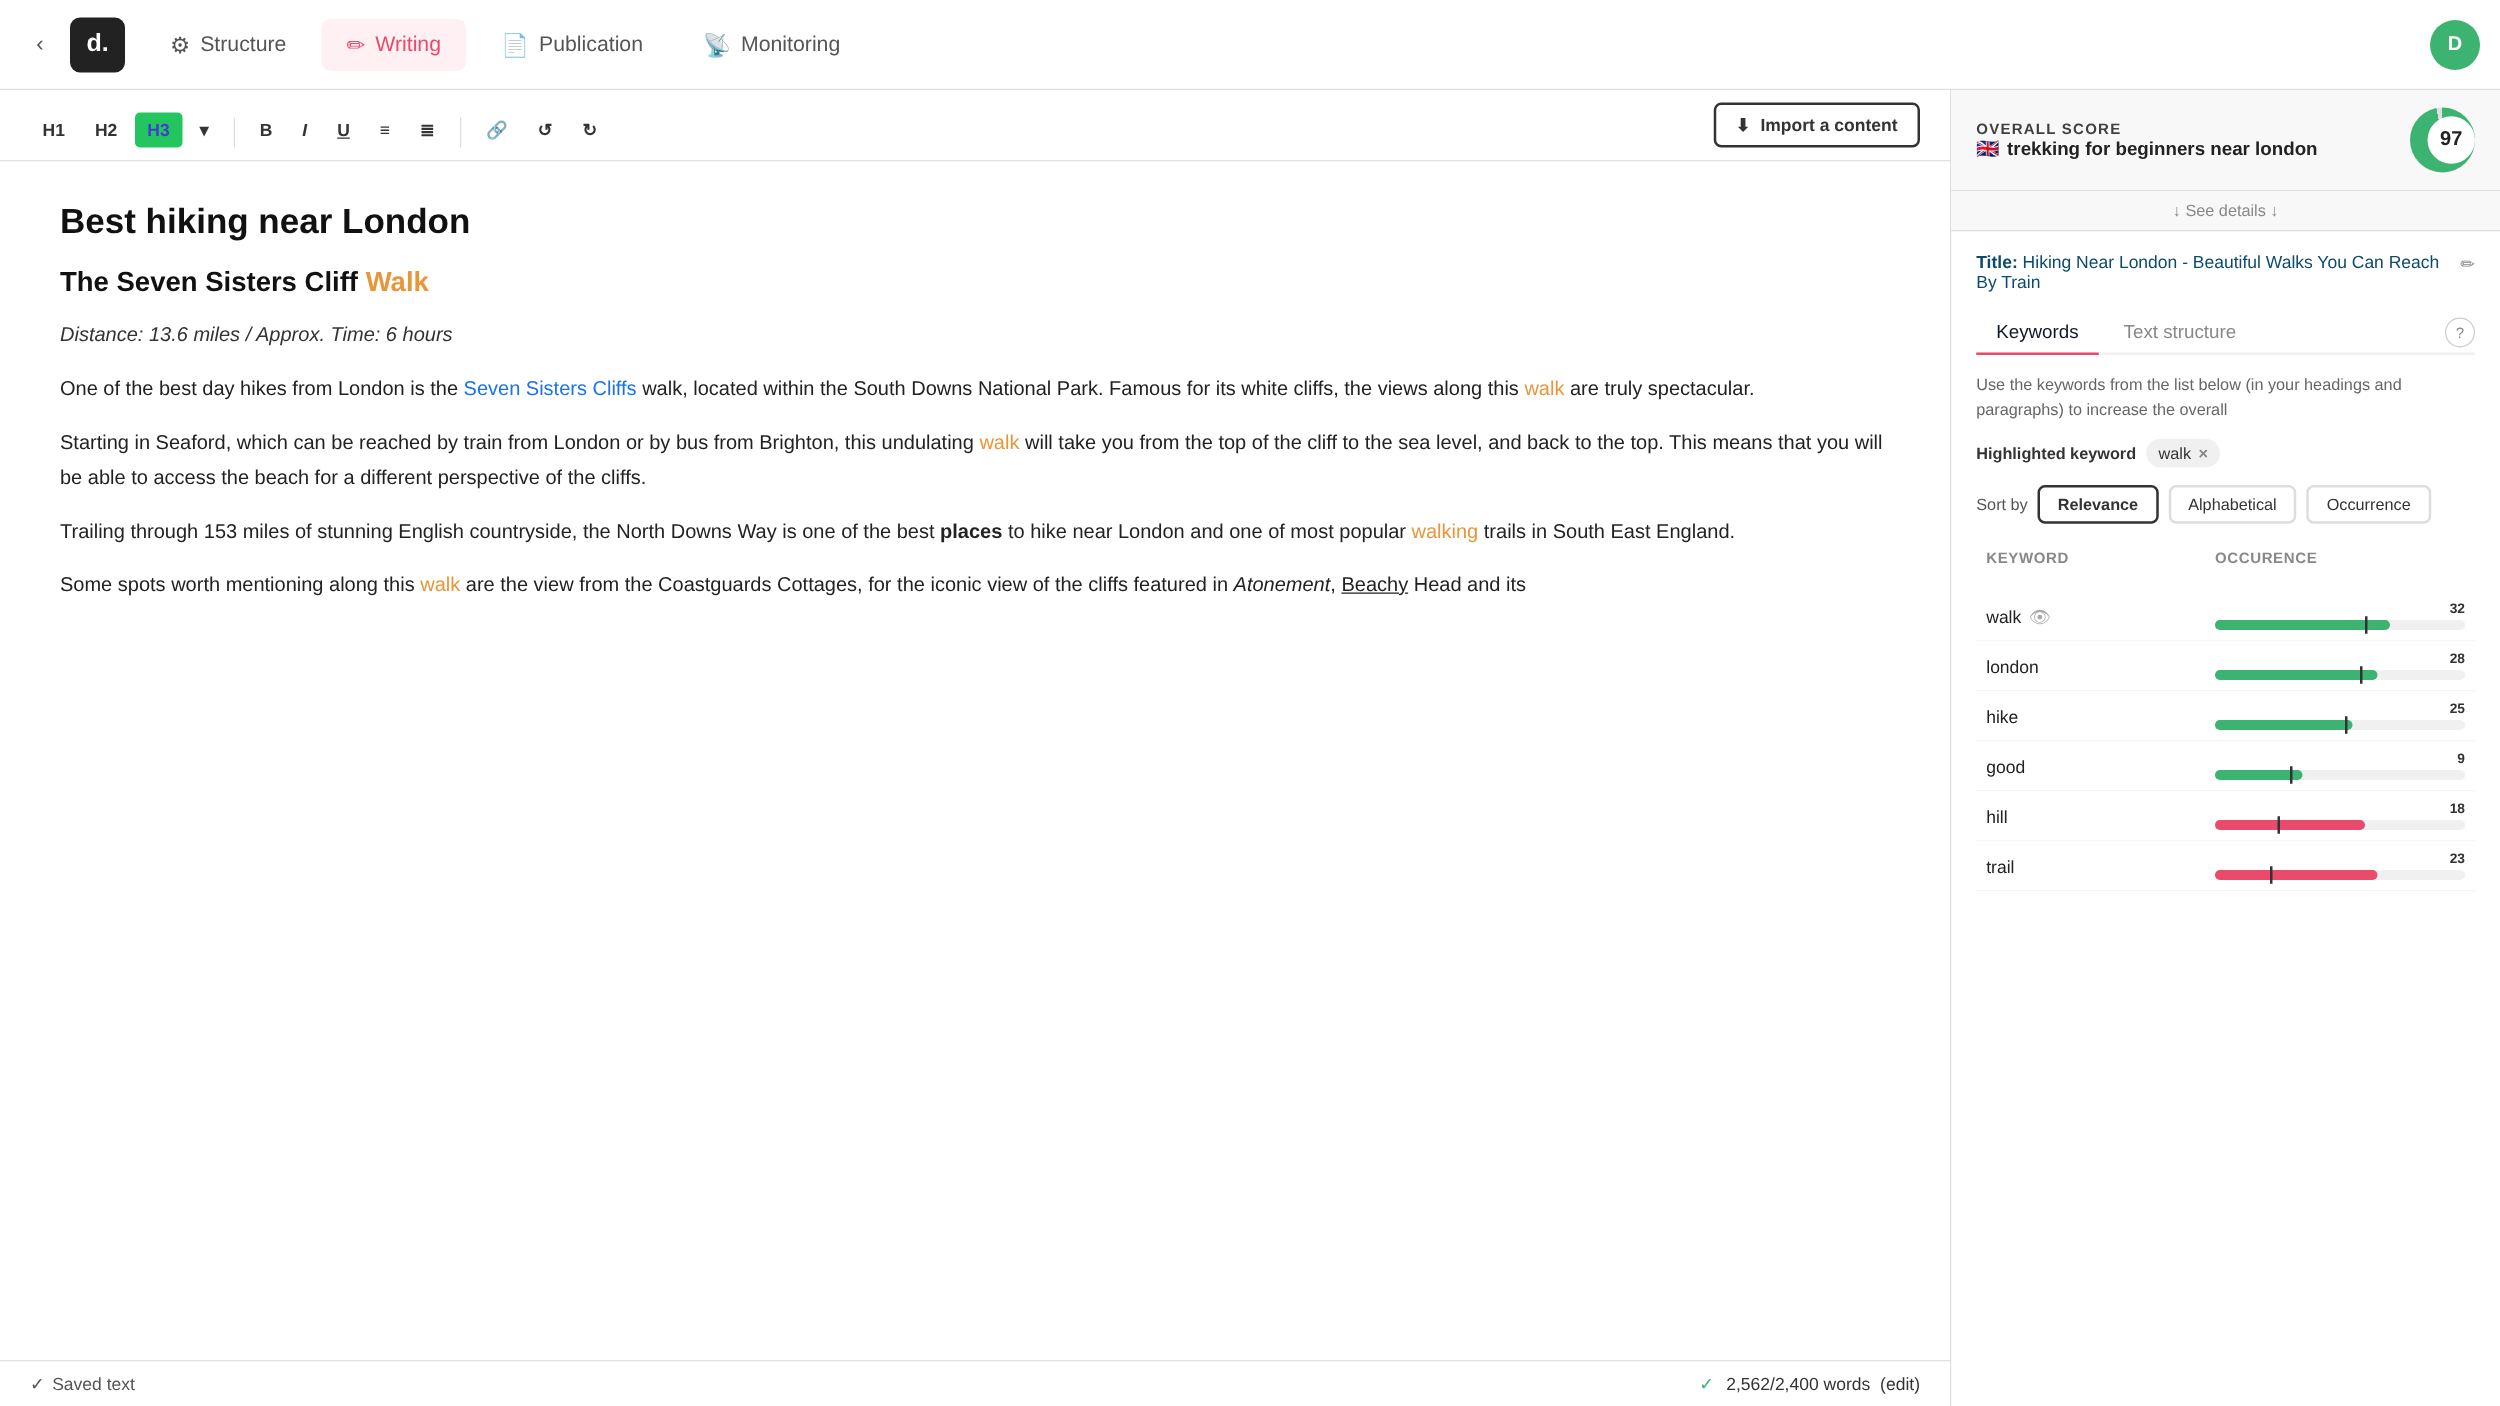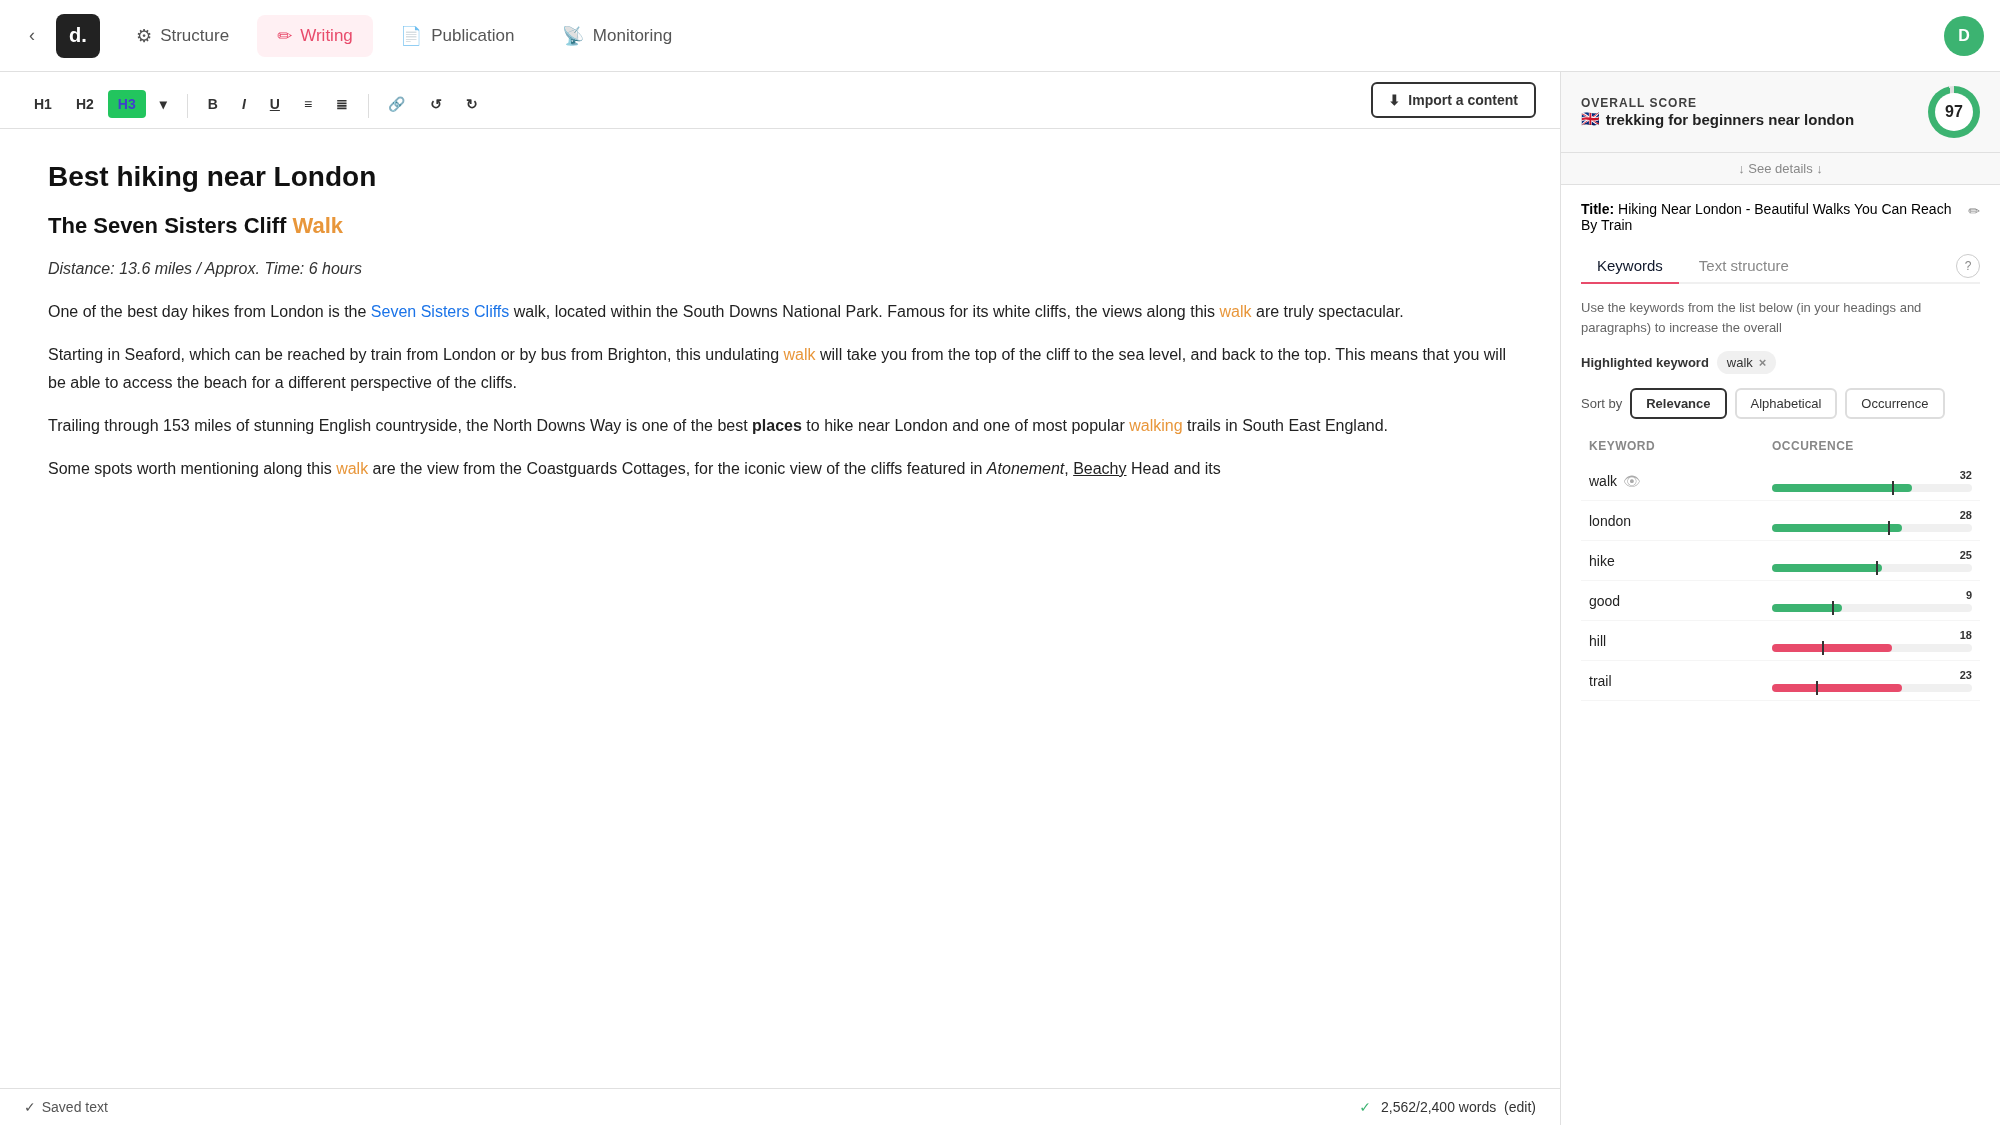--- a/index.html
+++ b/index.html
@@ -84,33 +84,33 @@
       display: flex; flex-direction: column; flex-shrink: 0;
     }
     .score-header {
       background: #f8f8f8; border-bottom: 1px solid #e0e0e0;
       padding: 14px 20px; display: flex; align-items: center; gap: 12px;
     }
     .score-label { font-size: 12px; font-weight: 600; color: #404040; text-transform: uppercase; letter-spacing: 1px; }
     .score-title { font-size: 15px; font-weight: 600; color: #222; display: flex; align-items: center; gap: 6px; }
     .score-circle {
       width: 52px; height: 52px; border-radius: 50%; background: conic-gradient(#3cb371 97%, #e0e0e0 0);
-      display: flex; align-items: center; justify-content: center; margin-left: auto; position: relative;
+      display: flex; align-items: center; justify-content: flex-end; margin-left: auto; position: relative;
     }
     .score-circle-inner {
       width: 38px; height: 38px; background: #fff; border-radius: 50%;
       display: flex; align-items: center; justify-content: center; font-weight: 800; font-size: 16px; color: #222;
     }
     .see-details {
       text-align: center; padding: 8px; font-size: 13px; color: #888;
       border-bottom: 1px solid #e0e0e0; cursor: pointer; background: #f8f8f8;
     }
     .panel-content { flex: 1; overflow-y: auto; padding: 16px 20px; }
     .title-row { display: flex; align-items: flex-start; gap: 8px; margin-bottom: 16px; }
-    .title-label { font-size: 14px; color: #000000; }
+    .title-label { font-size: 14px; color: #0c4a6e; }
     .title-label strong { font-weight: 600; }
     .edit-icon { color: #888; cursor: pointer; font-size: 14px; margin-top: 2px; }
 
     
     .tabs { display: flex; border-bottom: 2px solid #f0f0f0; margin-bottom: 14px; gap: 4px; }
     .tab-btn {
       padding: 8px 16px; border: none; background: none; cursor: pointer;
       font-size: 15px; font-weight: 500; color: #888; border-bottom: 2px solid transparent; margin-bottom: -2px;
     }
     .tab-btn.active { color: #0f172a; border-bottom-color: #e84b6b; }
@@ -130,21 +130,21 @@
     
     .sort-row { display: flex; align-items: center; gap: 8px; margin-bottom: 16px; flex-wrap: wrap; }
     .sort-label { font-size: 13px; color: #555; font-weight: 500; }
     .sort-btn {
       padding: 6px 14px; border: 2px solid #ddd; background: #fff;
       cursor: pointer; border-radius: 6px; font-size: 13px; color: #333; font-weight: 500;
     }
     .sort-btn.active { border-color: #333; background: #fff; font-weight: 700; }
 
     
-    .kw-table-header { display: flex; padding: 4px 8px; margin-bottom: 4px; }
+    .kw-table-header { display: flex; padding: 4px 8px; margin-bottom: 16px; }
     .kw-col-keyword { flex: 1; font-size: 12px; font-weight: 600; color: #888; text-transform: uppercase; letter-spacing: 0.5px; }
     .kw-col-occurrence { width: 200px; font-size: 12px; font-weight: 600; color: #888; text-transform: uppercase; letter-spacing: 0.5px; }
 
     .kw-row { display: flex; align-items: center; padding: 8px 8px; border-bottom: 1px solid #f5f5f5; }
     .kw-name { flex: 1; font-size: 14px; color: #222; font-weight: 500; display: flex; align-items: center; gap: 6px; }
     .eye-icon { font-size: 14px; color: #aaa; }
     .kw-bar-area { width: 200px; position: relative; display: flex; flex-direction: column; gap: 2px; }
     .kw-bar-number { font-size: 11px; color: #333; text-align: right; margin-bottom: 1px; font-weight: 600; }
     .kw-bar-track { height: 8px; background: #f0f0f0; border-radius: 4px; position: relative; overflow: visible; }
     .kw-bar-fill { height: 8px; border-radius: 4px; position: absolute; left: 0; top: 0; }

